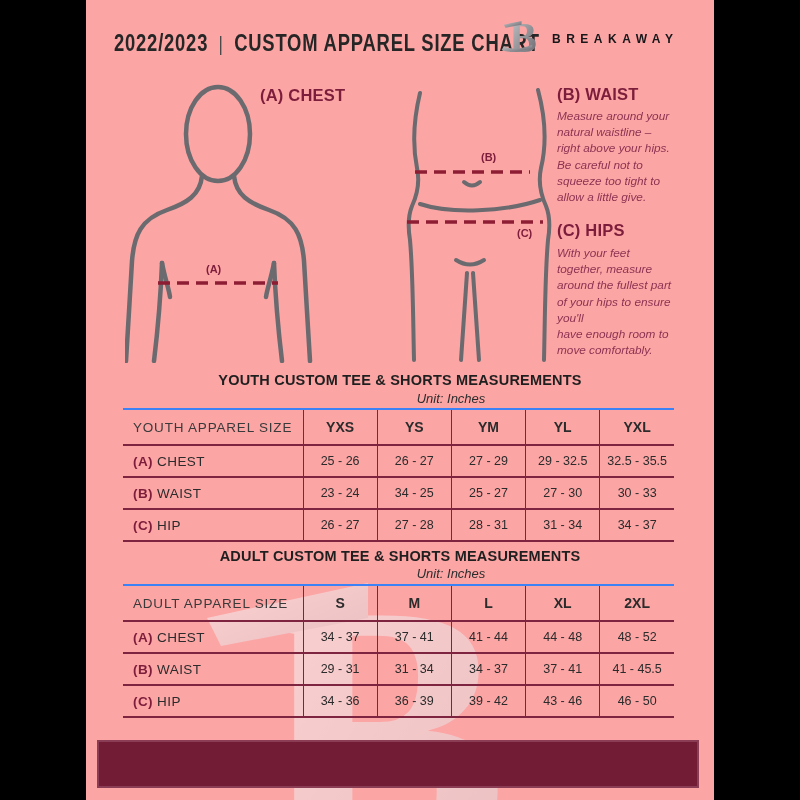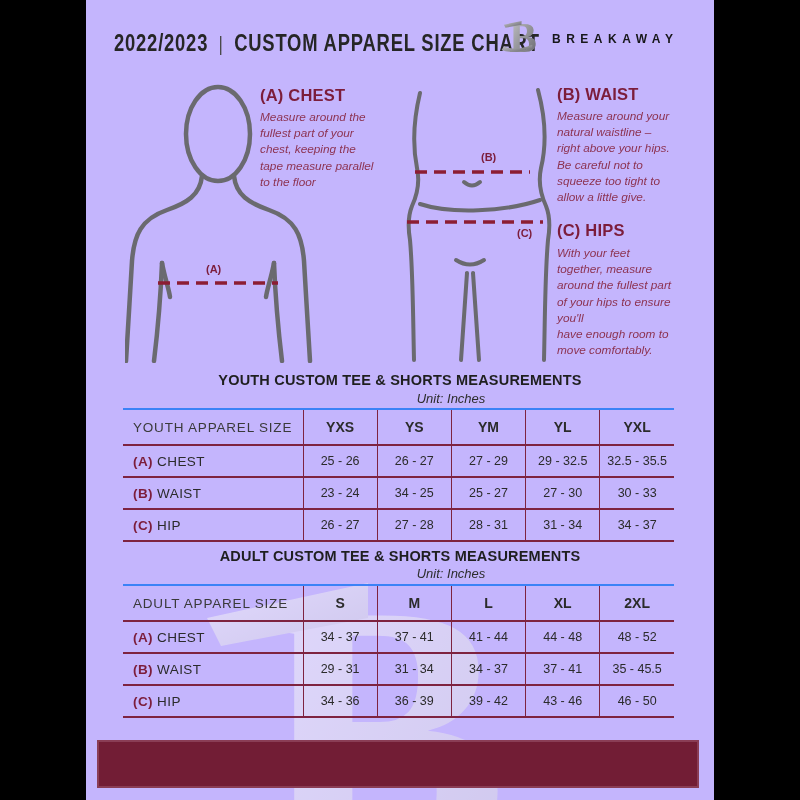--- a/index.html
+++ b/index.html
@@ -1,17 +1,17 @@
 <!DOCTYPE html>
 <html><head>
 <meta charset="utf-8">
 <style>
   html,body{margin:0;padding:0}
   body{width:800px;height:800px;background:#000;overflow:hidden;font-family:"Liberation Sans",sans-serif;}
-  .content{position:relative;width:628px;height:800px;margin-left:86px;background:#c4b5fd;overflow:hidden;}
+  .content{position:relative;width:628px;height:800px;margin-left:86px;background:#fca5a5;overflow:hidden;}
   .abs{position:absolute;}
 
   
   .title-row{left:28px;top:30px;display:flex;align-items:center;gap:13px;transform:scaleX(0.8);transform-origin:left center;
              color:#262626;font-weight:bold;font-size:23px;letter-spacing:1px;white-space:nowrap;z-index:4;}
   .title-sep{font-weight:400;color:#4a4a4a;font-size:21px;}
   .logo-group{left:411px;top:14px;display:flex;align-items:center;gap:9px;z-index:4;}
   .brand{font-size:12px;font-weight:bold;letter-spacing:5.5px;color:#17171a;}
 
   
@@ -92,25 +92,20 @@
     </g>
     <path d="M15,84 H130" stroke="#8c1d33" stroke-width="3.5" stroke-dasharray="12 7"></path>
     <path d="M7,134 H143" stroke="#8c1d33" stroke-width="3.5" stroke-dasharray="12 7"></path>
   </svg>
 
   <span class="abs marker" style="left:120px;top:263px;">(A)</span>
   <span class="abs marker" style="left:395px;top:151px;">(B)</span>
   <span class="abs marker" style="left:431px;top:227px;">(C)</span>
 
   <div class="abs guide-heading" style="left:174px;top:86px;">(A) CHEST</div>
-  <div class="abs guide-body" style="left:174px;top:109px;">Measure around the
-fullest part of your
-chest, keeping the
-tape measure parallel
-to the floor</div>
 
   <div class="abs guide-heading" style="left:471px;top:85px;">(B) WAIST</div>
   <div class="abs guide-body" style="left:471px;top:108px;">Measure around your
 natural waistline –
 right above your hips.
 Be careful not to
 squeeze too tight to
 allow a little give.</div>
 
   <div class="abs guide-heading" style="left:471px;top:221px;">(C) HIPS</div>
@@ -214,21 +209,21 @@
           <td>41 - 44</td>
           <td>44 - 48</td>
           <td>48 - 52</td>
         </tr>
         <tr>
           <td class="row-label"><span class="prefix">(B)</span><span> WAIST</span></td>
           <td>29 - 31</td>
           <td>31 - 34</td>
           <td>34 - 37</td>
           <td>37 - 41</td>
-          <td>35 - 45.5</td>
+          <td>41 - 45.5</td>
         </tr>
         <tr>
           <td class="row-label"><span class="prefix">(C)</span><span> HIP</span></td>
           <td>34 - 36</td>
           <td>36 - 39</td>
           <td>39 - 42</td>
           <td>43 - 46</td>
           <td>46 - 50</td>
         </tr>
       </tbody>

